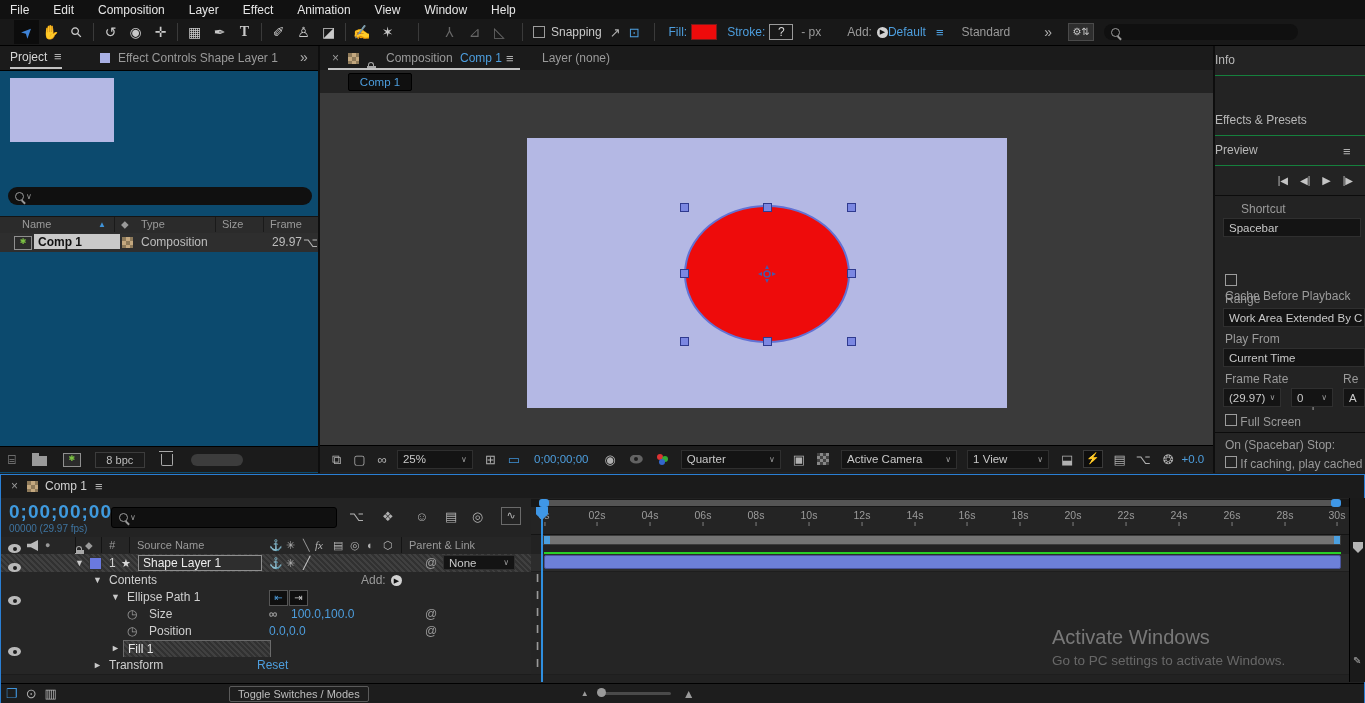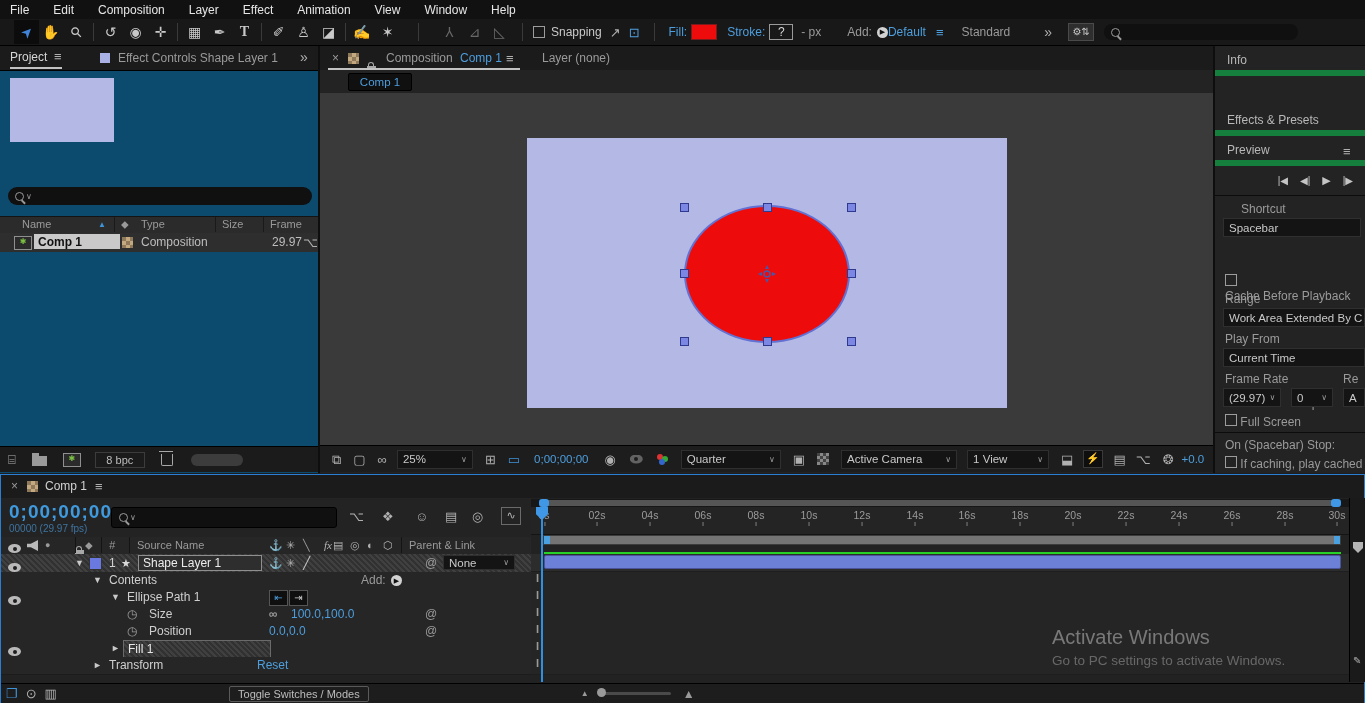--- a/index.html
+++ b/index.html
@@ -35,21 +35,21 @@
   .compic{display:inline-block;width:16px;height:12px;border:1px solid #8f8f8f;background:#2b2b2b;text-align:center;line-height:10px;font-size:8px;color:#7bc043;}
   .trash{display:inline-block;width:10px;height:11px;border:1.5px solid #a8a8a8;border-top:none;position:relative;border-radius:0 0 2px 2px;}
   .trash::before{content:"";position:absolute;left:-3px;top:-3px;width:14px;height:1.5px;background:#a8a8a8;}
   .folder{display:inline-block;width:15px;height:10px;background:#9a9a9a;position:relative;margin-top:3px;}
   .folder::before{content:"";position:absolute;left:0;top:-3px;width:7px;height:3px;background:#9a9a9a;}
   .tick{position:absolute;top:2px;transform:translateX(-50%);font-size:10.5px;color:#9b9b9b;}
   .tick::after{content:"";position:absolute;top:13px;left:50%;width:1px;height:4px;background:#808080;}
   .ibeam{position:absolute;left:5px;color:#9a9a9a;font-size:11px;font-weight:bold;}
   .prow{position:absolute;left:0;width:530px;height:17px;line-height:17px;background:#262626;border-bottom:1px solid #1c1c1c;}
   .rrow{position:absolute;left:0;width:818px;height:17px;background:#252525;border-bottom:1px solid #1e1e1e;}
-  .rp-row{position:absolute;left:0;width:150px;border-bottom:6px solid #15803d;line-height:29px;padding-left:12px;box-sizing:border-box;color:#b8b8b8;}
+  .rp-row{position:absolute;left:0;width:150px;border-bottom:1px solid #15803d;line-height:29px;box-sizing:border-box;color:#b8b8b8;}
   .handle{position:absolute;width:9px;height:9px;background:#7b87e2;border:1px solid #2f3a8f;box-sizing:border-box;}
 </style>
 </head>
 <body>
 
 <div id="root">
 
   <div class="a" style="left:0;top:0;width:1365px;height:19px;background:#111;display:flex;align-items:center;color:#e6e6e6;">
     <span style="padding:0 12px 0 10px;">File</span>
     <span style="padding:0 12px;">Edit</span>
@@ -295,21 +295,21 @@
       <span class="lock a" style="left:58px;top:7px;"></span>
       <span class="a" style="left:74px;width:1px;height:16px;background:#141414;"></span>
       <span class="a" style="left:84px;">⬥</span>
       <span class="a" style="left:100px;width:1px;height:16px;background:#141414;"></span>
       <span class="a" style="left:108px;font-style:italic;">#</span>
       <span class="a" style="left:128px;width:1px;height:16px;background:#141414;"></span>
       <span class="a" style="left:136px;">Source Name</span>
       <span class="a ic" style="left:268px;top:3px;font-size:11px;">⚓</span>
       <span class="a ic" style="left:285px;top:3px;font-size:11px;">✳</span>
       <span class="a" style="left:302px;">╲</span>
-      <span class="a" style="left:323px;font-family:'Liberation Serif',serif;font-style:italic;color:#b5b5b5;">fx</span>
+      <span class="a" style="left:314px;font-family:'Liberation Serif',serif;font-style:italic;color:#b5b5b5;">fx</span>
       <span class="a ic" style="left:332px;top:3px;font-size:11px;">▤</span>
       <span class="a ic" style="left:349px;top:3px;font-size:11px;">◎</span>
       <span class="a ic" style="left:366px;top:3px;font-size:11px;">◐</span>
       <span class="a ic" style="left:382px;top:3px;font-size:11px;">⬡</span>
       <span class="a" style="left:400px;width:1px;height:16px;background:#141414;"></span>
       <span class="a" style="left:408px;">Parent &amp; Link</span>
     </div>
 
     <div class="a hatch" style="left:0;top:79px;width:530px;height:18px;line-height:18px;border-bottom:1px solid #191919;">
       <span class="eye a" style="left:7px;top:5px;"></span>

